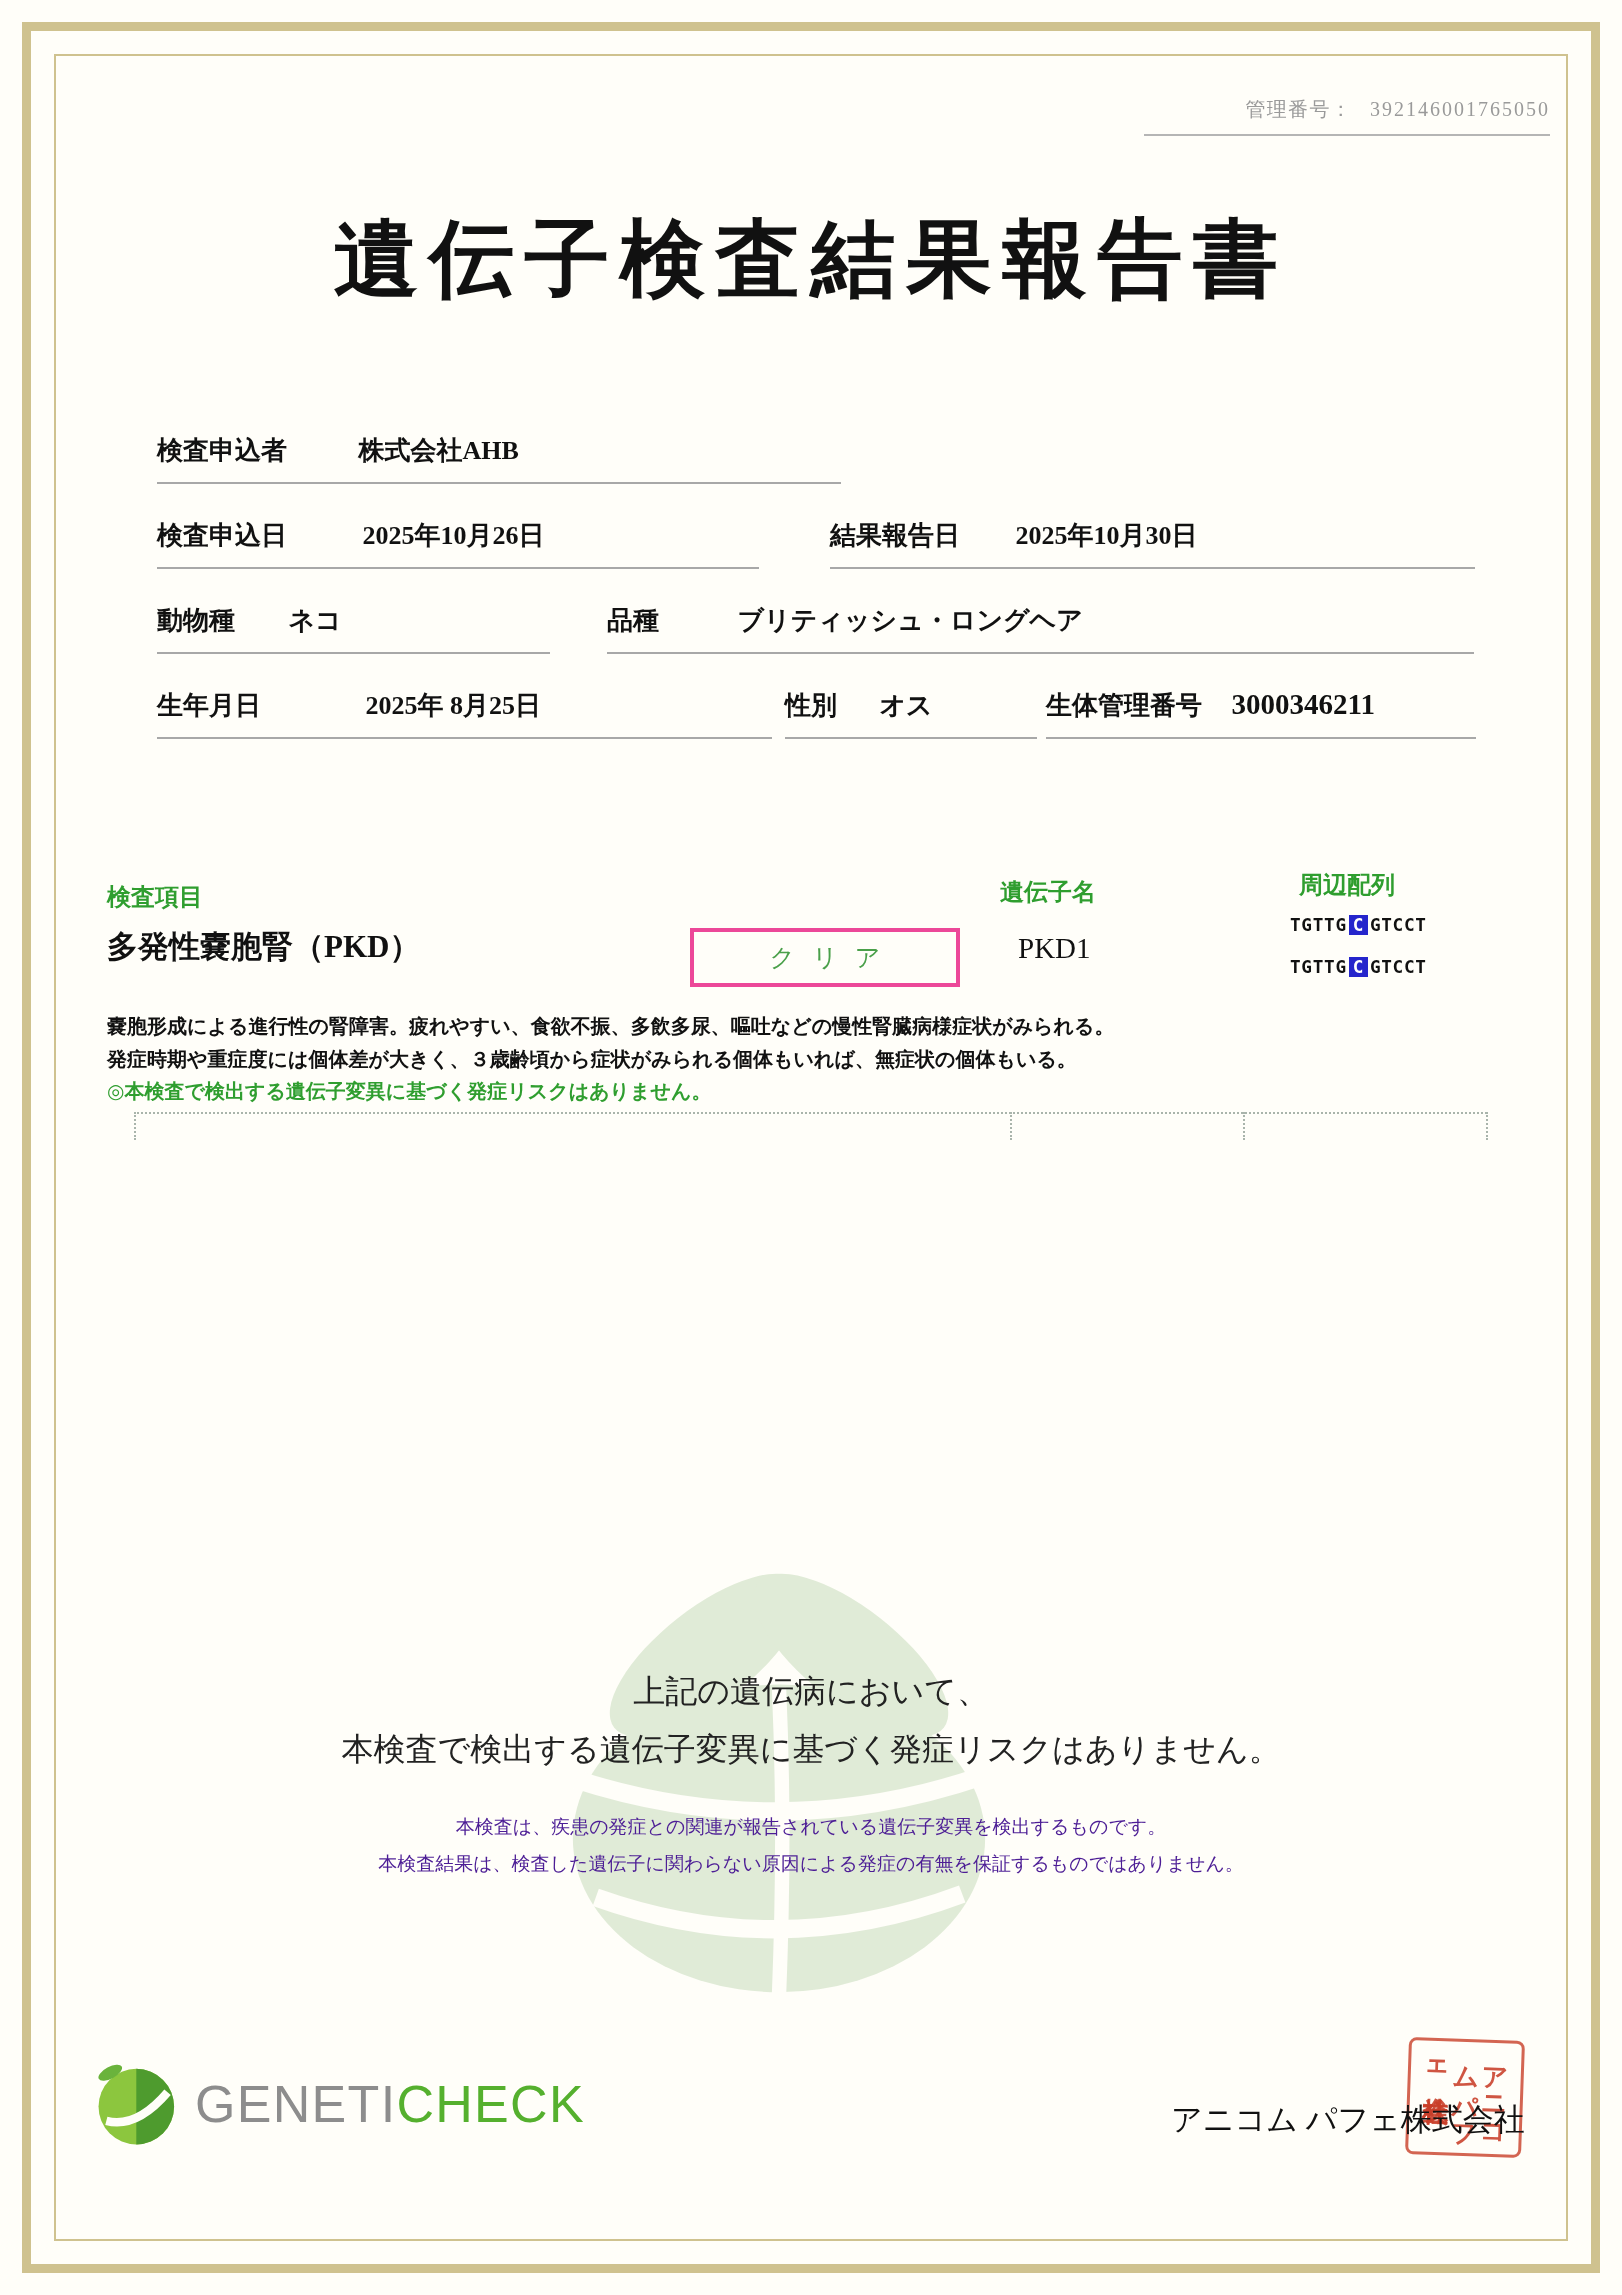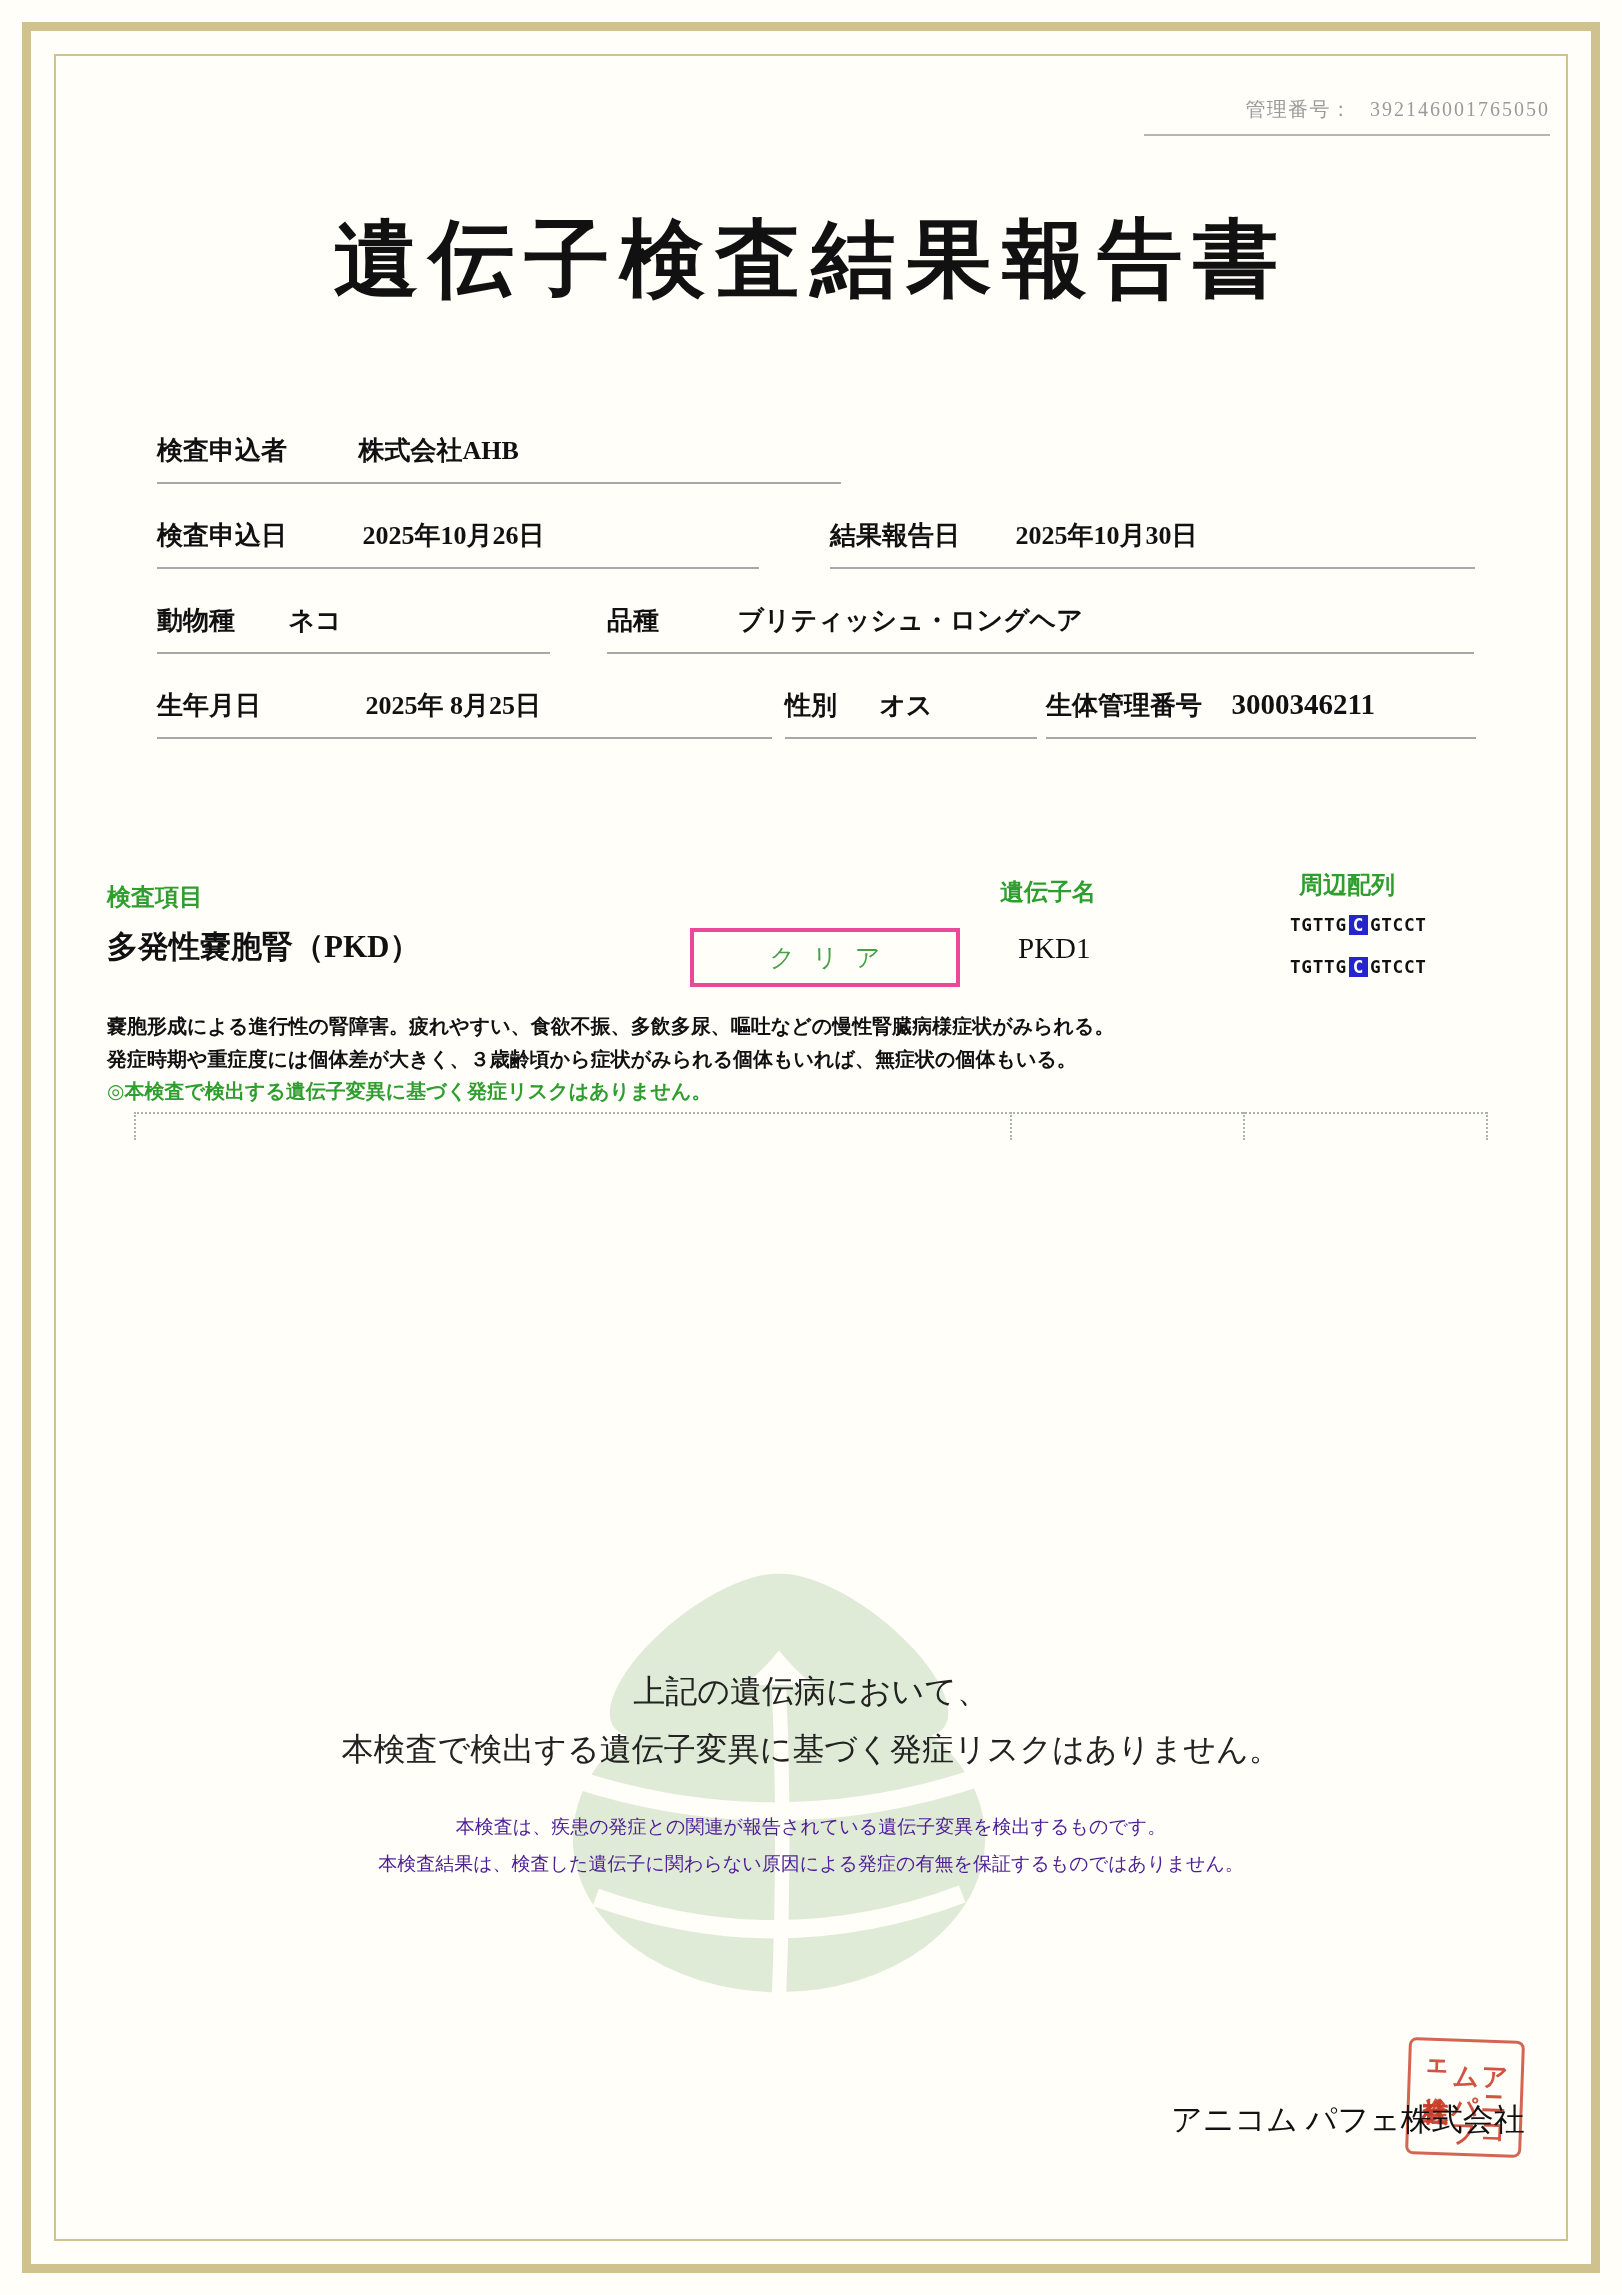--- a/index.html
+++ b/index.html
@@ -170,20 +170,31 @@
     <path d="M420,200 Q430,420 420,670" stroke="#fffef9" stroke-width="22" fill="none"></path>
   </svg>
 
   <div class="summary">
     <p class="sum-big">上記の遺伝病において、</p>
     <p class="sum-big last">本検査で検出する遺伝子変異に基づく発症リスクはありません。</p>
     <p class="sum-note">本検査は、疾患の発症との関連が報告されている遺伝子変異を検出するものです。</p>
     <p class="sum-note">本検査結果は、検査した遺伝子に関わらない原因による発症の有無を保証するものではありません。</p>
   </div>
 
+  <div class="logo">
+    <svg width="86" height="86" viewBox="0 0 132 132" aria-hidden="true">
+      <circle cx="68" cy="70" r="58" fill="#8cc63e"></circle>
+      <path d="M68,12 A58,58 0 0 1 68,128 L68,70 Z" fill="#4e9b2e"></path>
+      <path d="M22,92 Q68,104 116,48" stroke="#fffef9" stroke-width="13" fill="none"></path>
+      <ellipse cx="28" cy="18" rx="20" ry="9" fill="#6ab33c" transform="rotate(-28 28 18)"></ellipse>
+    </svg>
+    <div class="logo-text">
+      <span class="gray">GENETI</span><span class="green">CHECK</span>
+    </div>
+  </div>
 
   <div class="company">アニコム パフェ株式会社</div>
   <div class="seal">
     <div class="seal-text">アニコムパフェ株式会社</div>
   </div>
 
 </div>
 
 
 </body></html>

